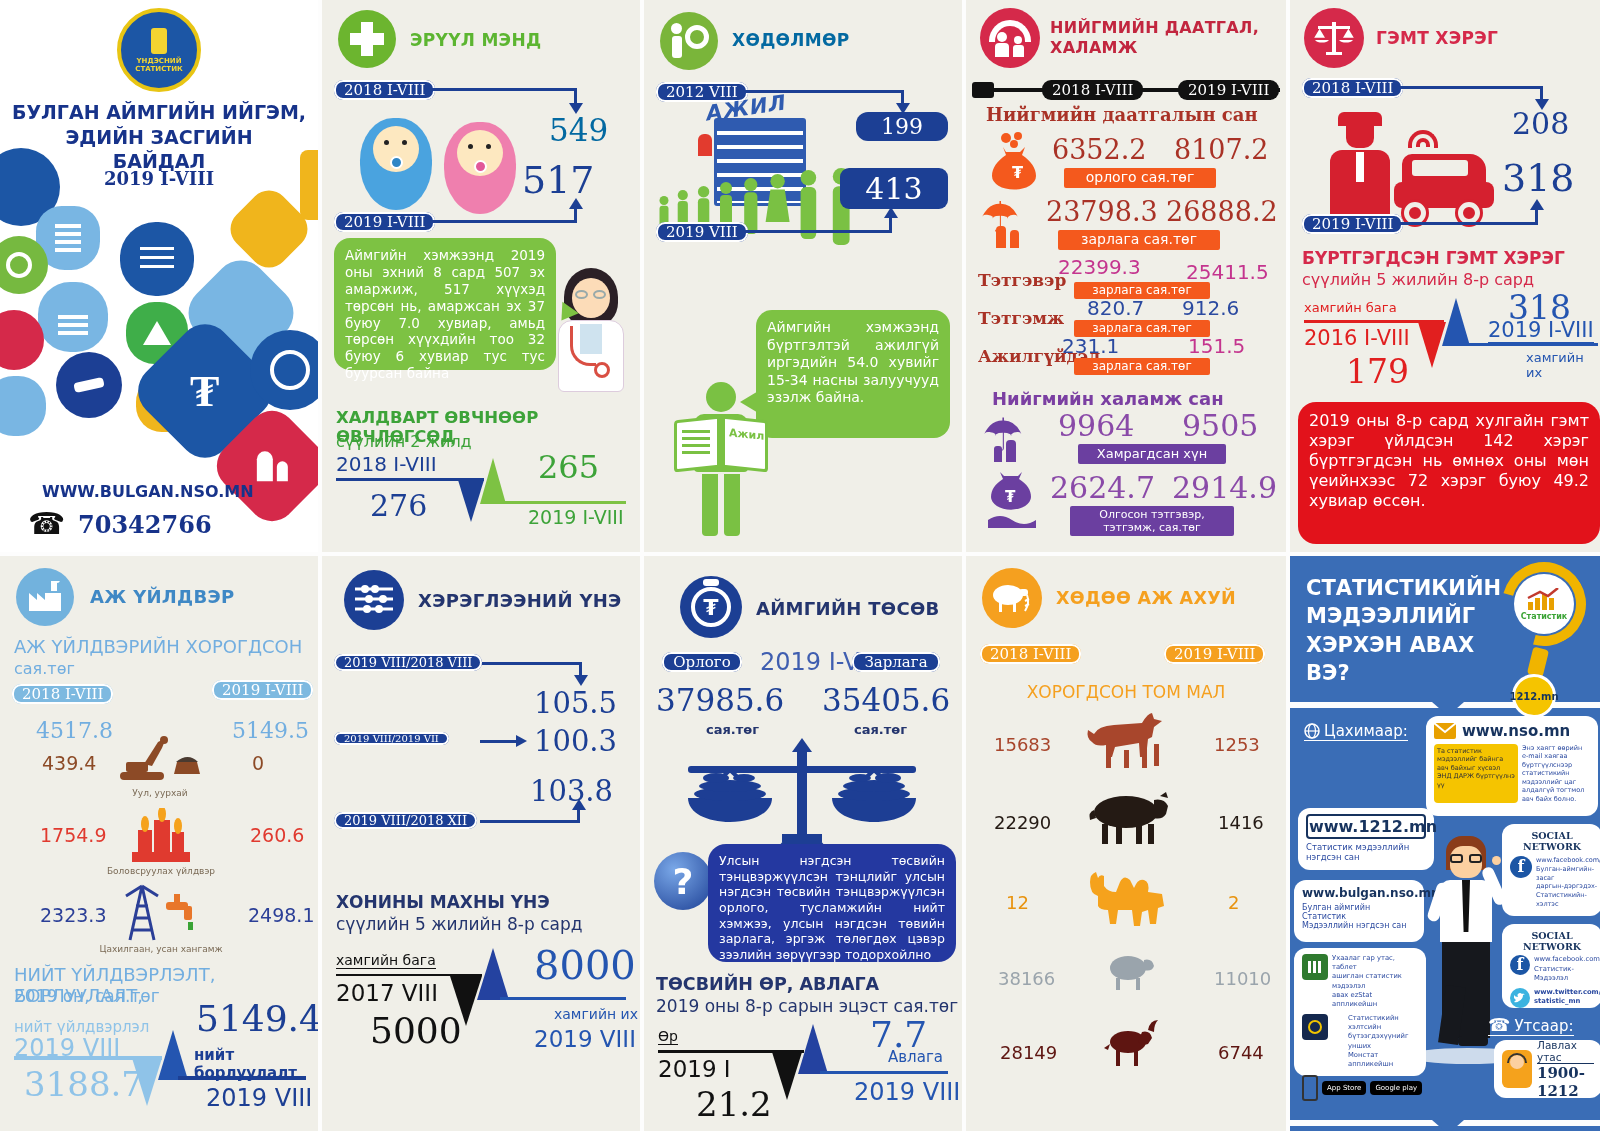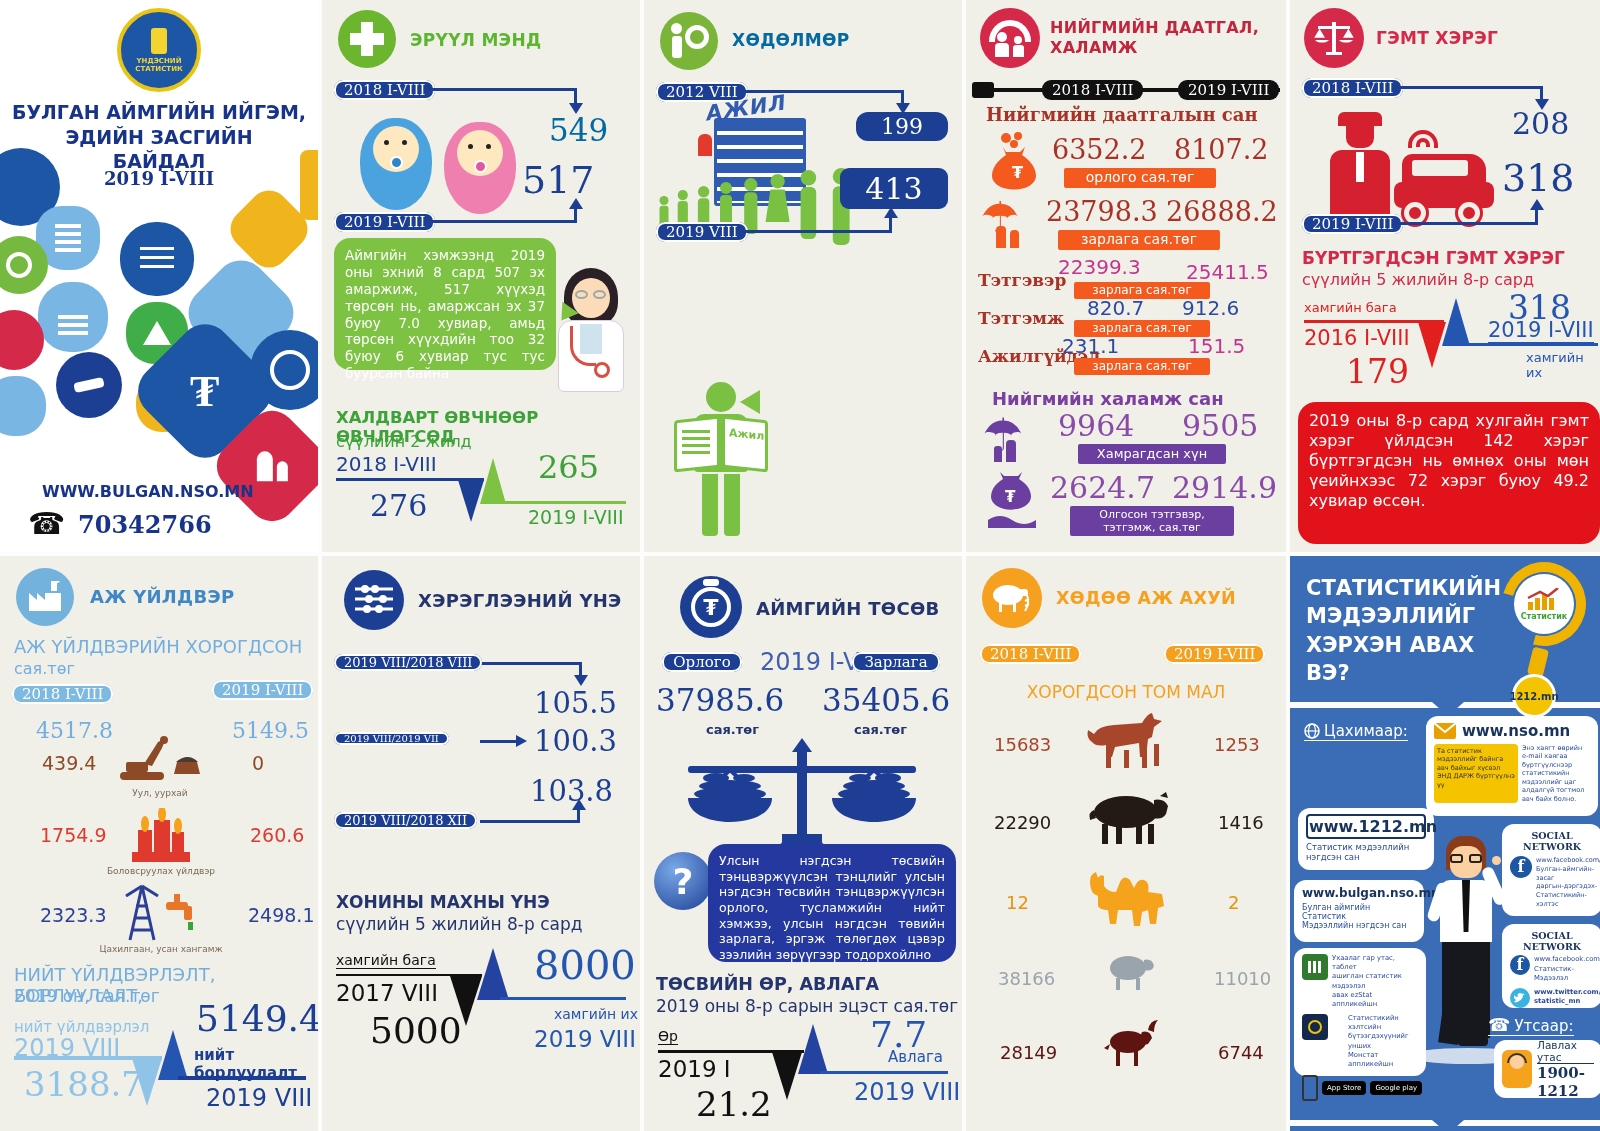--- a/index.html
+++ b/index.html
@@ -200,20 +200,21 @@
               <rect x="2" y="13" width="12" height="42" rx="4"></rect>
             </g>
         </g>
       </svg>
     </div>
     <div class="abs sn ctr" style="left:196px;top:168px;width:108px;background:#1c3f94;color:#fff;font-size:30px;border-radius:9px;padding:3px 0;">413</div>
     <div class="pill" style="left:12px;top:222px;">2019 VIII</div>
     <div class="ln" style="left:100px;top:230px;width:148px;height:3px;background:#1c3f94;"></div>
     <div class="ln" style="left:245px;top:216px;width:3px;height:17px;background:#1c3f94;"></div>
     <div class="tri" style="left:240px;top:207px;border-left:7px solid transparent;border-right:7px solid transparent;border-bottom:11px solid #1c3f94;"></div>
+    <div class="nbox" style="left:112px;top:310px;width:194px;height:128px;background:#7dc243;font-size:14px;">Аймгийн хэмжээнд бүртгэлтэй ажилгүй иргэдийн 54.0 хувийг 15-34 насны залуучууд эзэлж байна.</div>
     <div class="tri" style="left:96px;top:390px;border-top:12px solid transparent;border-bottom:12px solid transparent;border-right:20px solid #7dc243;"></div>
     <div class="abs" style="left:28px;top:382px;width:100px;height:164px;">
       <div class="abs" style="left:34px;top:0;width:30px;height:30px;background:#7ac143;border-radius:50%;"></div>
       <div class="abs" style="left:22px;top:32px;width:54px;height:58px;background:#7ac143;border-radius:10px 10px 4px 4px;"></div>
       <div class="abs" style="left:2px;top:36px;width:46px;height:52px;background:#fff;border:3px solid #7ac143;border-radius:4px 0 0 4px;transform:skewY(-6deg);"></div>
       <div class="abs" style="left:50px;top:36px;width:46px;height:52px;background:#fff;border:3px solid #7ac143;border-radius:0 4px 4px 0;transform:skewY(6deg);"></div>
       <div class="abs" style="left:10px;top:48px;width:28px;height:3px;background:#7ac143;box-shadow:0 7px 0 #7ac143,0 14px 0 #7ac143,0 21px 0 #7ac143;"></div>
       <div class="abs" style="left:57px;top:46px;color:#7ac143;font-size:11px;font-weight:bold;transform:skewY(6deg);">Ажил</div>
       <div class="abs" style="left:30px;top:92px;width:16px;height:62px;background:#7ac143;border-radius:0 0 4px 4px;"></div>
       <div class="abs" style="left:52px;top:92px;width:16px;height:62px;background:#7ac143;border-radius:0 0 4px 4px;"></div>

